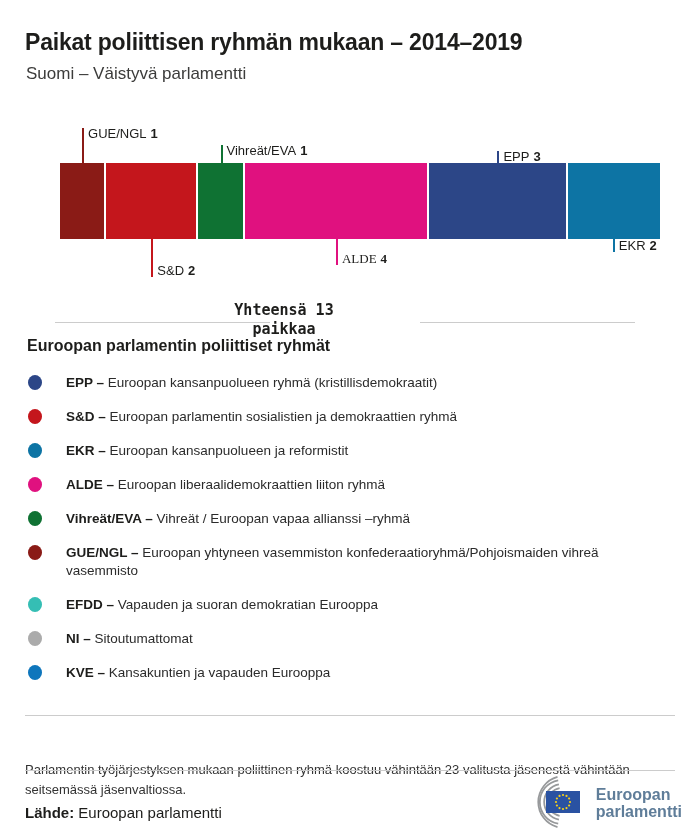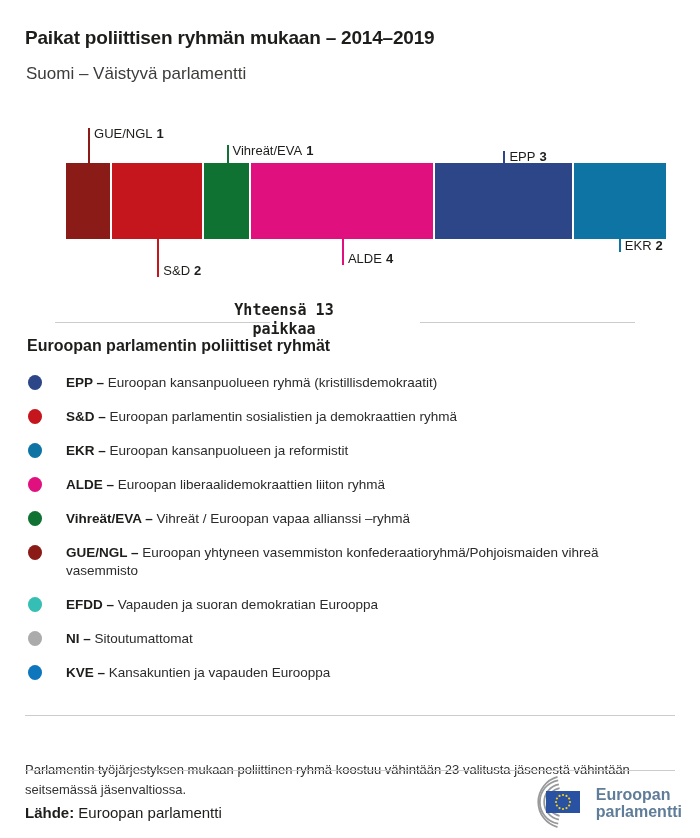--- a/index.html
+++ b/index.html
@@ -1,23 +1,23 @@
 <!DOCTYPE html>
 <html><head>
 <meta charset="utf-8">
 <style>
   html,body{margin:0;padding:0;background:#fff;}
   #page{position:relative;width:700px;height:838px;background:#ffffff;overflow:hidden;
         font-family:"Liberation Sans",sans-serif;color:#1d1d1b;}
 
-  .title{position:absolute;left:25px;top:14px;font-size:19px;font-weight:bold;letter-spacing:-0.2px;}
+  .title{position:absolute;left:25px;top:14px;font-size:23px;font-weight:bold;letter-spacing:-0.2px;}
   .subtitle{position:absolute;left:26px;top:50px;font-size:17px;font-weight:400;color:#3c3c3b;}
 
   
-  #chart{position:absolute;left:16px;top:110px;width:681px;height:195px;}
+  #chart{position:absolute;left:10px;top:110px;width:681px;height:195px;}
   .seg{position:absolute;top:53px;height:76px;}
   .tick{position:absolute;width:2px;}
   .callout-label{position:absolute;font-size:13px;line-height:15px;white-space:nowrap;color:#1d1d1b;}
   .callout-label b{margin-left:4px;font-weight:700;}
 
   
   .total-line{position:absolute;top:322px;height:1px;background:#cccccc;}
   .total-line.left{left:55px;width:215px;}
   .total-line.right{left:420px;width:215px;}
   .total-text{position:absolute;left:0;top:301px;width:568px;text-align:center;
@@ -55,21 +55,21 @@
       <div class="tick" style="left: 72.0769px; height: 35px; background: rgb(138, 27, 22); top: 18px;"></div>
       <div class="callout-label" style="left: 78.0769px; top: 16px;"><span>GUE/NGL</span><b>1</b></div>
       <div class="seg" style="left: 96.1538px; width: 90.3077px; background: rgb(196, 22, 28);"></div>
       <div class="tick" style="left: 141.308px; height: 38px; background: rgb(196, 22, 28); top: 129px;"></div>
       <div class="callout-label" style="left: 147.308px; top: 153px;"><span>S&amp;D</span><b>2</b></div>
       <div class="seg" style="left: 188.462px; width: 44.1538px; background: rgb(15, 114, 51);"></div>
       <div class="tick" style="left: 210.538px; height: 18px; background: rgb(15, 114, 51); top: 35px;"></div>
       <div class="callout-label" style="left: 216.538px; top: 33px;"><span>Vihreät/EVA</span><b>1</b></div>
       <div class="seg" style="left: 234.615px; width: 182.615px; background: rgb(224, 17, 127);"></div>
       <div class="tick" style="left: 325.923px; height: 26px; background: rgb(224, 17, 127); top: 129px;"></div>
-      <div class="callout-label" style="left: 331.923px; top: 141px;"><span>ALDE</span><b>4</b></div>
+      <div class="callout-label" style="left: 331.923px; top: 141px; font-family: Liberation Serif, serif;"><span>ALDE</span><b>4</b></div>
       <div class="seg" style="left: 419.231px; width: 136.462px; background: rgb(44, 70, 135);"></div>
       <div class="tick" style="left: 487.462px; height: 12px; background: rgb(44, 70, 135); top: 41px;"></div>
       <div class="callout-label" style="left: 493.462px; top: 39px;"><span>EPP</span><b>3</b></div>
       <div class="seg" style="left: 557.692px; width: 92.3077px; background: rgb(13, 116, 164);"></div>
       <div class="tick" style="left: 602.846px; height: 13px; background: rgb(13, 116, 164); top: 129px;"></div>
       <div class="callout-label" style="left: 608.846px; top: 128px;"><span>EKR</span><b>2</b></div>
     </div>
 
   <div class="total-line left"></div>
   <div class="total-line right"></div>

